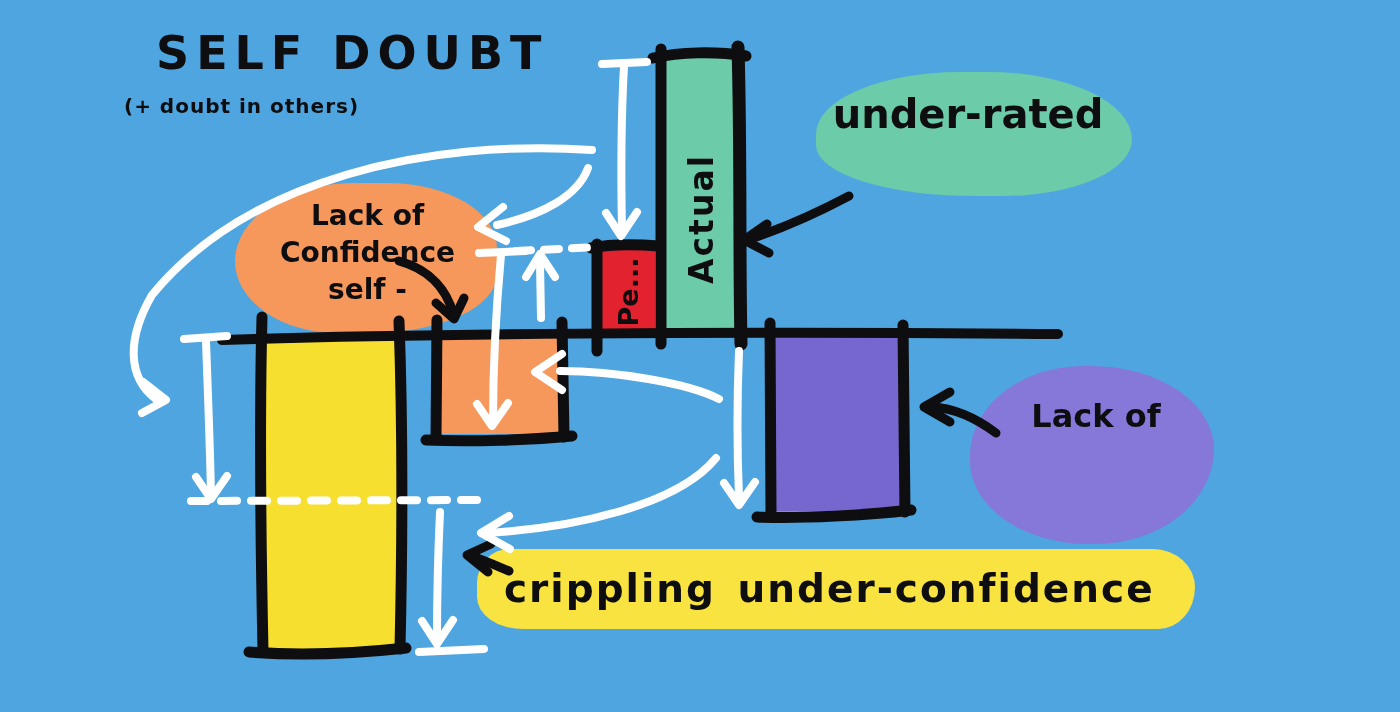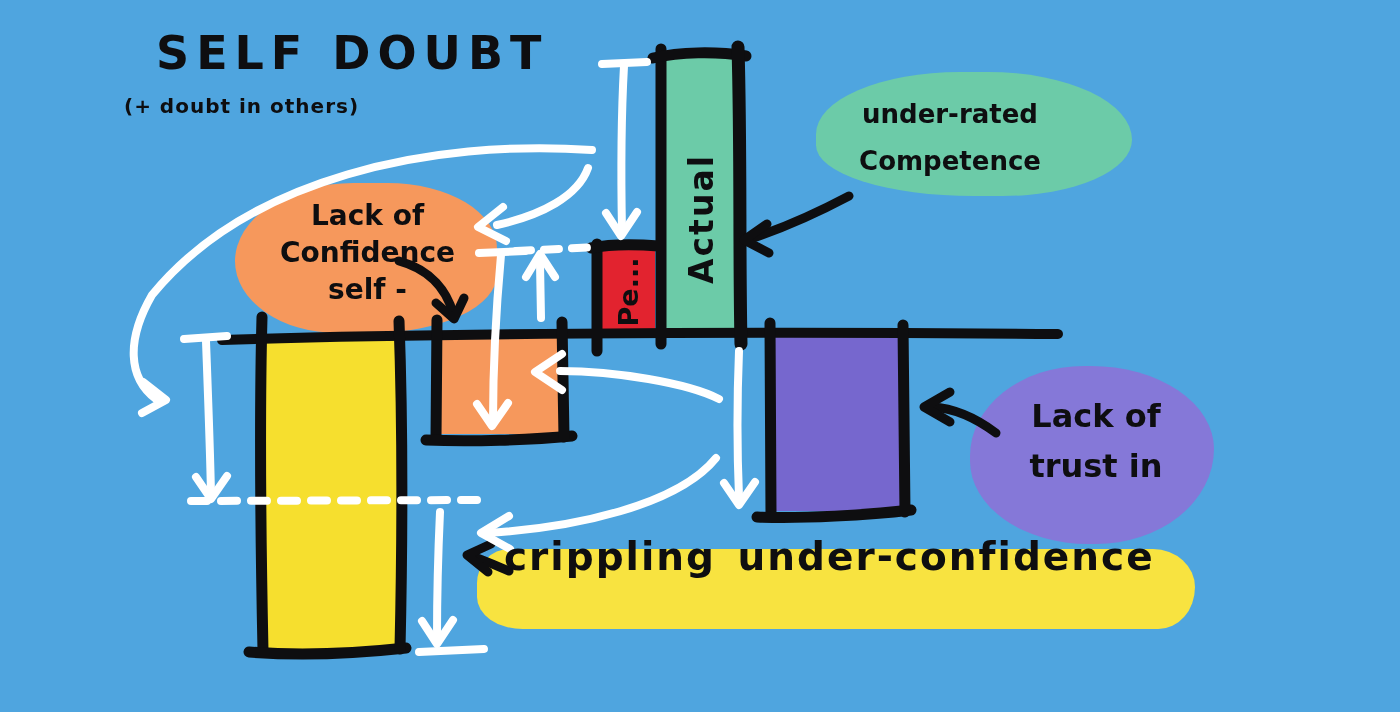--- a/index.html
+++ b/index.html
@@ -20,23 +20,23 @@
   .blob-purple{left:970px;top:366px;width:244px;height:178px;background:#8578d8;
     border-radius:48% 52% 50% 50% / 52% 48% 55% 48%;}
   .blob-yellow{left:477px;top:549px;width:718px;height:80px;background:#f8e340;
     border-radius:42px 55px 48px 60px / 45px 50px 55px 42px;}
   svg.draw{position:absolute;left:0;top:0;z-index:2;}
   .txt{position:absolute;z-index:3;white-space:nowrap;}
   .t-title1{left:156px;top:26px;font-size:46px;font-weight:800;letter-spacing:7px;}
   .t-title2{left:124px;top:94px;font-size:20px;font-weight:700;letter-spacing:1px;}
   .t-block{text-align:center;font-weight:700;}
   .t-orange{left:245px;top:197px;width:245px;font-size:28px;line-height:37px;}
-  .t-teal{left:798px;top:91px;width:304px;font-size:26px;line-height:47px;}
+  .t-teal{left:816px;top:91px;width:304px;font-size:40px;line-height:47px;}
   .t-purple{left:988px;top:391px;width:216px;font-size:32px;line-height:50px;}
-  .t-yellow{left:504px;top:534px;font-size:39px;font-weight:700;letter-spacing:2px;word-spacing:6px;}
+  .t-yellow{left:504px;top:566px;font-size:39px;font-weight:700;letter-spacing:2px;word-spacing:6px;}
   .t-bar{font-weight:700;transform:translate(-50%,-50%) rotate(-90deg);transform-origin:center;}
   .t-pe{left:628px;top:292px;font-size:27px;}
   .t-actual{left:701px;top:219px;font-size:33px;letter-spacing:2px;}
 </style>
 </head>
 <body>
 
 <div id="canvas">
 
   <div class="blob blob-orange"></div>
@@ -151,25 +151,23 @@
   <div class="txt t-title2">(+ doubt in others)</div>
 
   <div class="txt t-block t-orange">
     <div>Lack of</div>
     <div>Confidence</div>
     <div>self -</div>
   </div>
 
   <div class="txt t-block t-teal">
     <div>under-rated</div>
-    <div>Competence</div>
   </div>
 
   <div class="txt t-block t-purple">
     <div>Lack of</div>
-    <div>trust in</div>
   </div>
 
   <div class="txt t-yellow">crippling under-confidence</div>
 
   <div class="txt t-bar t-pe">Pe...</div>
   <div class="txt t-bar t-actual">Actual</div>
 </div>
 
 </body></html>

